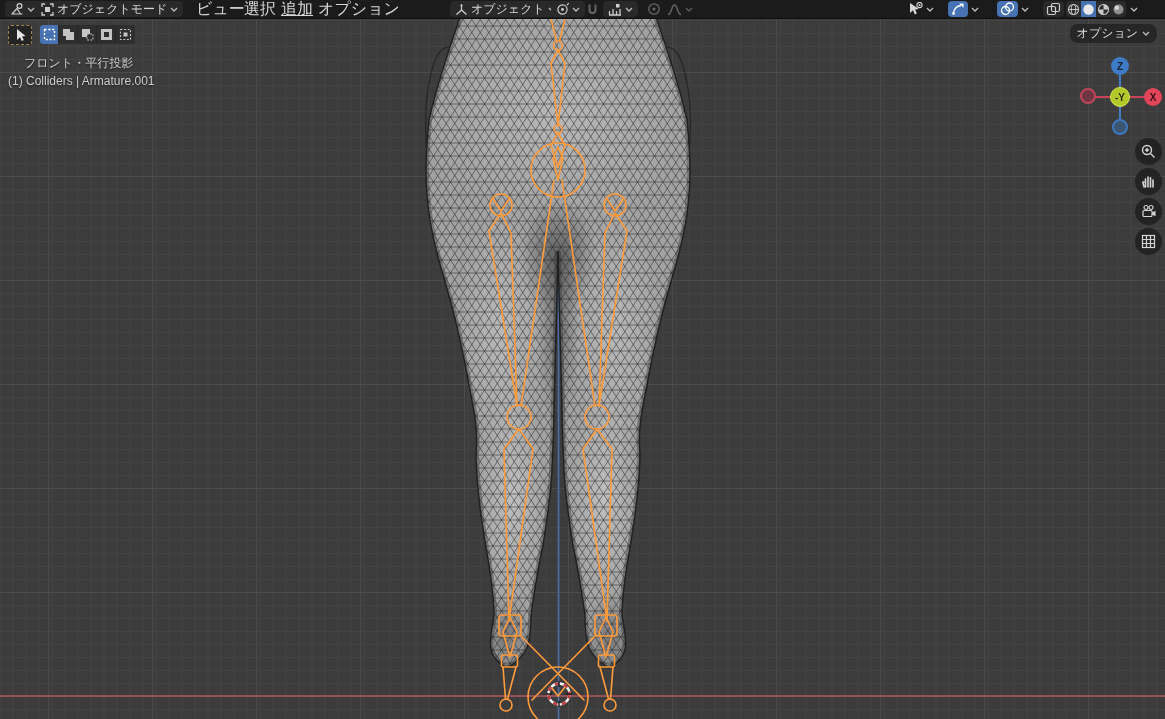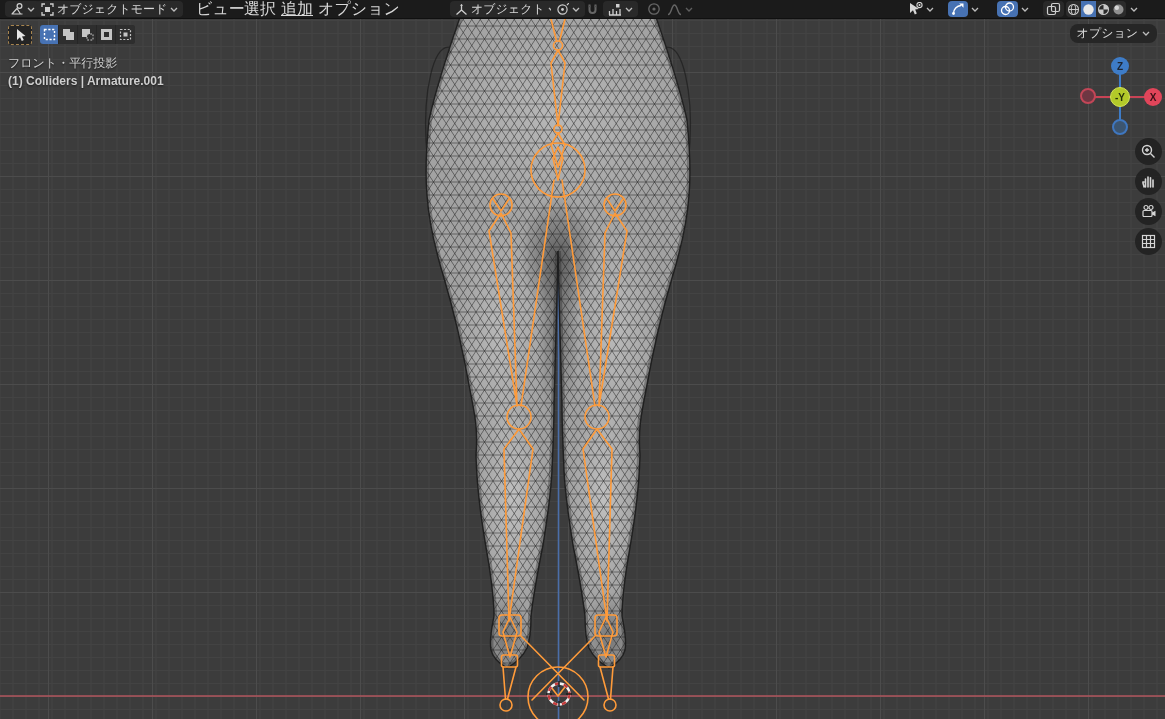--- a/index.html
+++ b/index.html
@@ -146,22 +146,22 @@
       <path d="M551,687 L558,696 L565,687"></path>
     </g>
 
     <g>
       <circle cx="559" cy="694" r="10.5" fill="none" stroke="#f2f2f2" stroke-width="2.4"></circle>
       <circle cx="559" cy="694" r="10.5" fill="none" stroke="#c43b3b" stroke-width="2.4" stroke-dasharray="4.5 4.5"></circle>
       <path d="M559,681 V687 M559,701 V707 M546,694 H552 M566,694 H572" stroke="#1b1b1b" stroke-width="1.4"></path>
     </g>
   </svg>
 
-  <div class="vtext" style="left:8px;top:55px;">フロント・平行投影</div>
-  <div class="vtext" style="left:8px;top:74px;font-weight:bold;">(1) Colliders | Armature.001</div>
+  <div class="vtext" style="left:24px;top:55px;">フロント・平行投影</div>
+  <div class="vtext" style="left:8px;top:74px;">(1) Colliders | Armature.001</div>
 
   <div class="topbar">
     <div class="hbtn" style="left:5px;">
       <span class="icon">
         <svg width="14" height="14" viewBox="0 0 14 14">
             <circle cx="9.5" cy="4" r="2.4" fill="none" stroke="#cfcfcf" stroke-width="1.2"></circle>
             <path d="M2,12 L7,6.5 L10.5,12 M1.5,12 H12.5" stroke="#cfcfcf" stroke-width="1.2" fill="none"></path>
           </svg>
       </span>
       <svg class="chev" width="8" height="5" viewBox="0 0 8 5">

